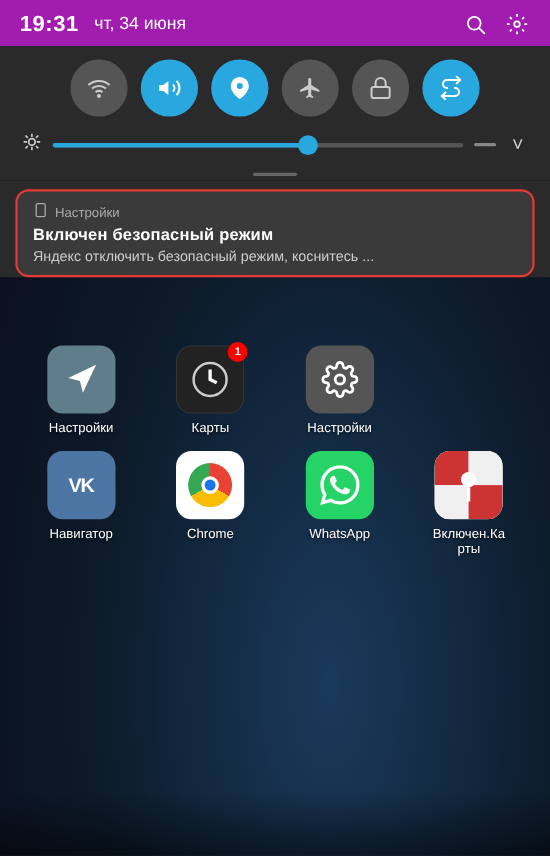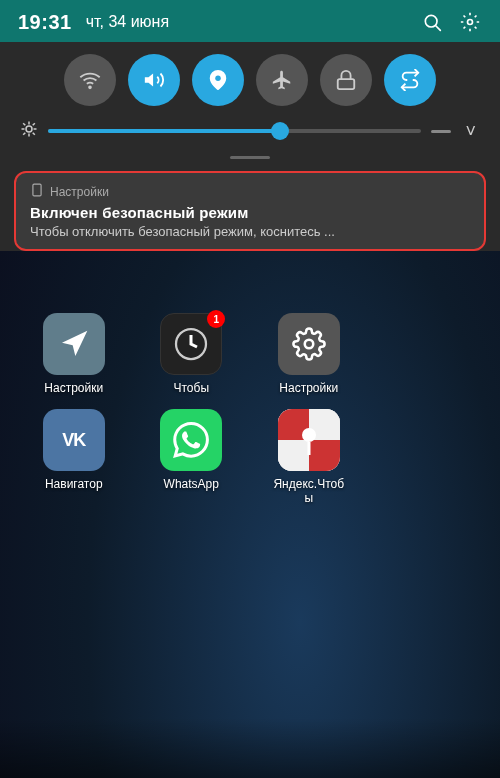--- a/index.html
+++ b/index.html
@@ -21,21 +21,21 @@
     }
 
     
     .status-bar {
       position: relative;
       z-index: 10;
       display: flex;
       align-items: center;
       justify-content: space-between;
       padding: 10px 18px 8px 18px;
-      background: #0f766e;
+      background: #a21caf;
       color: white;
     }
 
     .status-time {
       font-size: 20px;
       font-weight: 600;
       color: white;
       letter-spacing: 0.5px;
     }
 
@@ -456,21 +456,21 @@
     <div class="notif-header">
       <span class="notif-app-icon">
         <svg width="14" height="14" viewBox="0 0 24 24" fill="none" stroke="#aaa" stroke-width="2">
           <rect x="5" y="2" width="14" height="20" rx="2" ry="2"></rect>
           <line x1="12" y1="18" x2="12.01" y2="18"></line>
         </svg>
       </span>
       <span class="notif-app-name">Настройки</span>
     </div>
     <div class="notif-title">Включен безопасный режим</div>
-    <div class="notif-body">Чтобы отключить безопасный режим, коснитесь ...</div>
+    <div class="notif-body">Яндекс отключить безопасный режим, коснитесь ...</div>
   </div>
 </div>
 
 <div class="notif-actions">
   <span class="notif-action-btn">Настройки уведомлений</span>
   <span class="notif-action-btn">Очистить</span>
 </div>
 
 <div class="home-screen">
   <div class="app-grid">
@@ -485,21 +485,21 @@
     </div>
 
     <div class="app-item">
       <div class="app-icon icon-clock" style="position:relative;">
         <svg width="36" height="36" viewBox="0 0 24 24" fill="none" stroke="#ccc" stroke-width="1.5">
           <circle cx="12" cy="12" r="10"></circle>
           <polyline points="12 6 12 12 16 14" stroke="white" stroke-width="2"></polyline>
         </svg>
         <div class="badge">1</div>
       </div>
-      <span class="app-label">Чтобы</span>
+      <span class="app-label">Карты</span>
     </div>
 
     <div class="app-item">
       <div class="app-icon icon-settings">
         <svg width="34" height="34" viewBox="0 0 24 24" fill="none" stroke="white" stroke-width="1.8">
           <circle cx="12" cy="12" r="3"></circle>
           <path d="M19.4 15a1.65 1.65 0 0 0 .33 1.82l.06.06a2 2 0 0 1-2.83 2.83l-.06-.06a1.65 1.65 0 0 0-1.82-.33 1.65 1.65 0 0 0-1 1.51V21a2 2 0 0 1-4 0v-.09A1.65 1.65 0 0 0 9 19.4a1.65 1.65 0 0 0-1.82.33l-.06.06a2 2 0 0 1-2.83-2.83l.06-.06A1.65 1.65 0 0 0 4.68 15a1.65 1.65 0 0 0-1.51-1H3a2 2 0 0 1 0-4h.09A1.65 1.65 0 0 0 4.6 9a1.65 1.65 0 0 0-.33-1.82l-.06-.06a2 2 0 0 1 2.83-2.83l.06.06A1.65 1.65 0 0 0 9 4.68a1.65 1.65 0 0 0 1-1.51V3a2 2 0 0 1 4 0v.09a1.65 1.65 0 0 0 1 1.51 1.65 1.65 0 0 0 1.82-.33l.06-.06a2 2 0 0 1 2.83 2.83l-.06.06A1.65 1.65 0 0 0 19.4 9a1.65 1.65 0 0 0 1.51 1H21a2 2 0 0 1 0 4h-.09a1.65 1.65 0 0 0-1.51 1z"></path>
         </svg>
       </div>
       <span class="app-label">Настройки</span>
@@ -507,20 +507,30 @@
 
     <div class="app-item" style="visibility:hidden;"></div>
 
     <div class="app-item">
       <div class="app-icon icon-vk" style="font-size:18px; font-weight:bold; color:white; letter-spacing:-1px;">
         VK
       </div>
       <span class="app-label">Навигатор</span>
     </div>
 
+    <div class="app-item">
+      <div class="app-icon icon-chrome" style="padding:8px;">
+        <div class="chrome-inner">
+          <div class="chrome-center">
+            <div class="chrome-center-inner"></div>
+          </div>
+        </div>
+      </div>
+      <span class="app-label">Chrome</span>
+    </div>
 
     <div class="app-item">
       <div class="app-icon icon-whatsapp">
         <svg width="36" height="36" viewBox="0 0 24 24" fill="white">
           <path d="M17.472 14.382c-.297-.149-1.758-.867-2.03-.967-.273-.099-.471-.148-.67.15-.197.297-.767.966-.94 1.164-.173.199-.347.223-.644.075-.297-.15-1.255-.463-2.39-1.475-.883-.788-1.48-1.761-1.653-2.059-.173-.297-.018-.458.13-.606.134-.133.298-.347.446-.52.149-.174.198-.298.298-.497.099-.198.05-.371-.025-.52-.075-.149-.669-1.612-.916-2.207-.242-.579-.487-.5-.669-.51-.173-.008-.371-.01-.57-.01-.198 0-.52.074-.792.372-.272.297-1.04 1.016-1.04 2.479 0 1.462 1.065 2.875 1.213 3.074.149.198 2.096 3.2 5.077 4.487.709.306 1.262.489 1.694.625.712.227 1.36.195 1.871.118.571-.085 1.758-.719 2.006-1.413.248-.694.248-1.289.173-1.413-.074-.124-.272-.198-.57-.347m-5.421 7.403h-.004a9.87 9.87 0 0 1-5.031-1.378l-.361-.214-3.741.982.998-3.648-.235-.374a9.86 9.86 0 0 1-1.51-5.26c.001-5.45 4.436-9.884 9.888-9.884 2.64 0 5.122 1.03 6.988 2.898a9.825 9.825 0 0 1 2.893 6.994c-.003 5.45-4.437 9.884-9.885 9.884m8.413-18.297A11.815 11.815 0 0 0 12.05 0C5.495 0 .16 5.335.157 11.892c0 2.096.547 4.142 1.588 5.945L.057 24l6.305-1.654a11.882 11.882 0 0 0 5.683 1.448h.005c6.554 0 11.89-5.335 11.893-11.893a11.821 11.821 0 0 0-3.48-8.413z"></path>
         </svg>
       </div>
       <span class="app-label">WhatsApp</span>
     </div>
 
@@ -529,19 +539,19 @@
         <svg width="62" height="62" viewBox="0 0 62 62">
           <rect width="62" height="62" fill="#e8e8e8"></rect>
           <rect width="31" height="31" fill="#cc3333"></rect>
           <rect x="31" width="31" height="31" fill="#f0f0f0"></rect>
           <rect y="31" width="31" height="31" fill="#f0f0f0"></rect>
           <rect x="31" y="31" width="31" height="31" fill="#cc3333"></rect>
           <circle cx="31" cy="26" r="7" fill="white"></circle>
           <path d="M31 33 L31 46" stroke="white" stroke-width="3" fill="none"></path>
         </svg>
       </div>
-      <span class="app-label">Яндекс.Чтобы</span>
+      <span class="app-label">Включен.Карты</span>
     </div>
 
   </div>
 </div>
 
 <div class="bottom-overlay"></div>
 
 </body></html>

